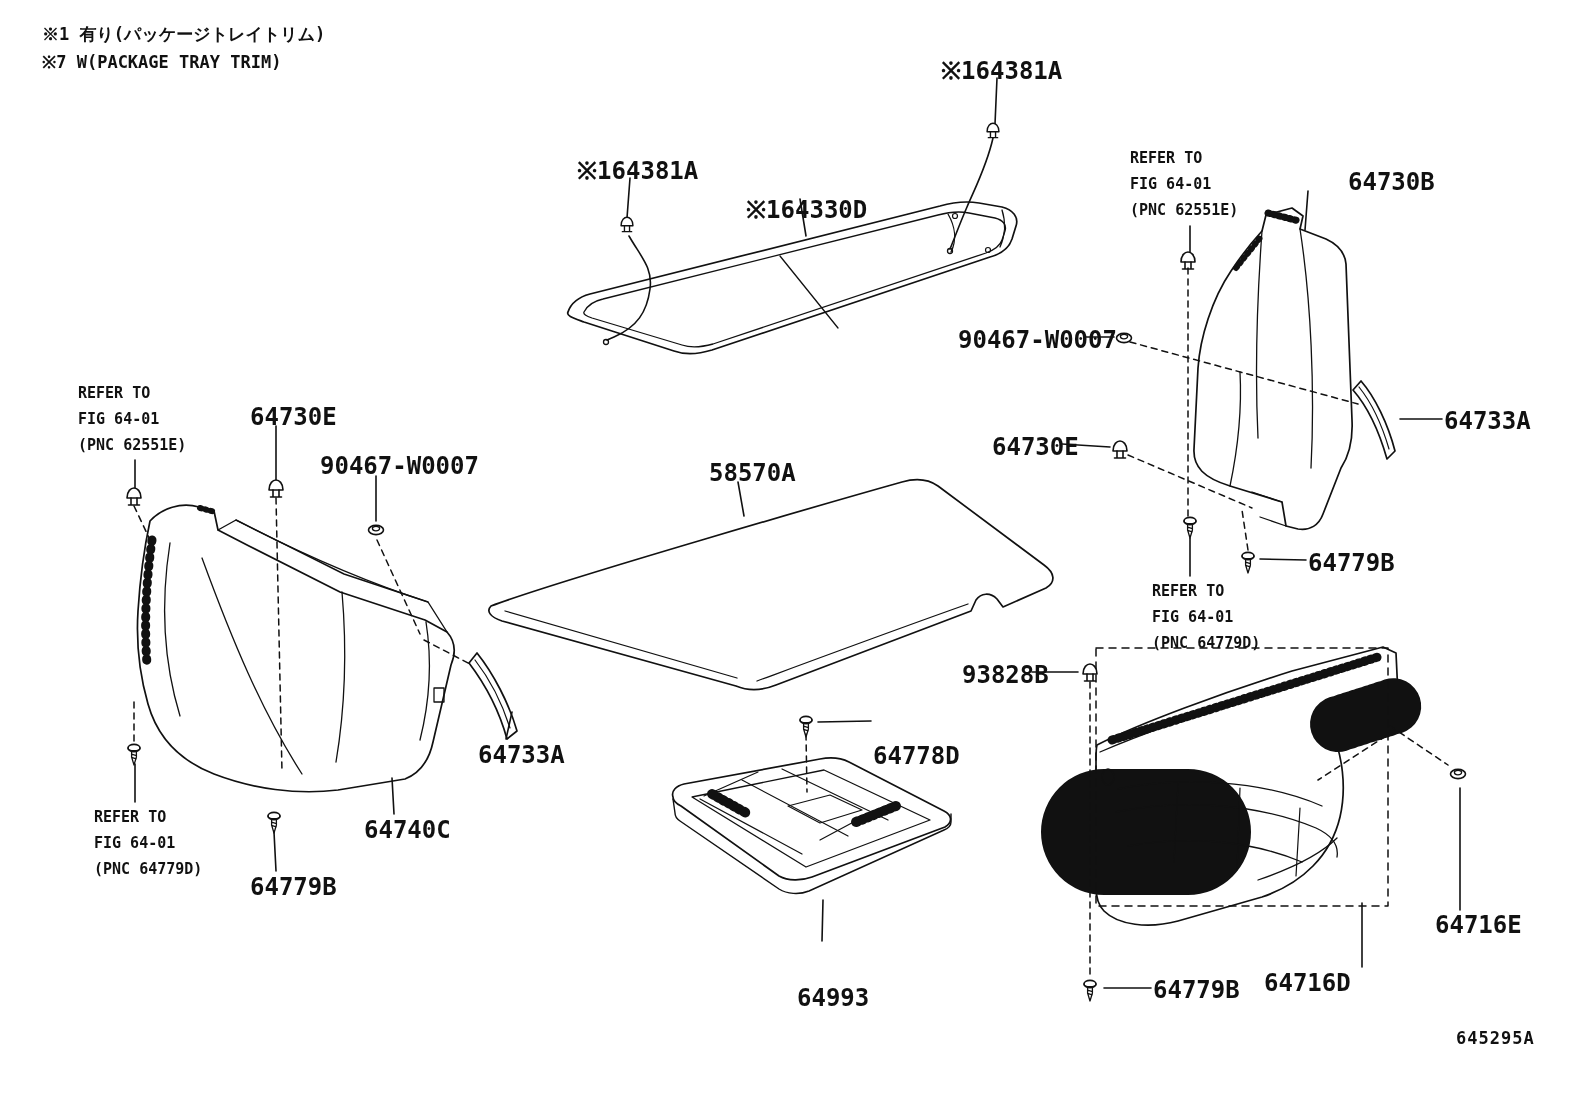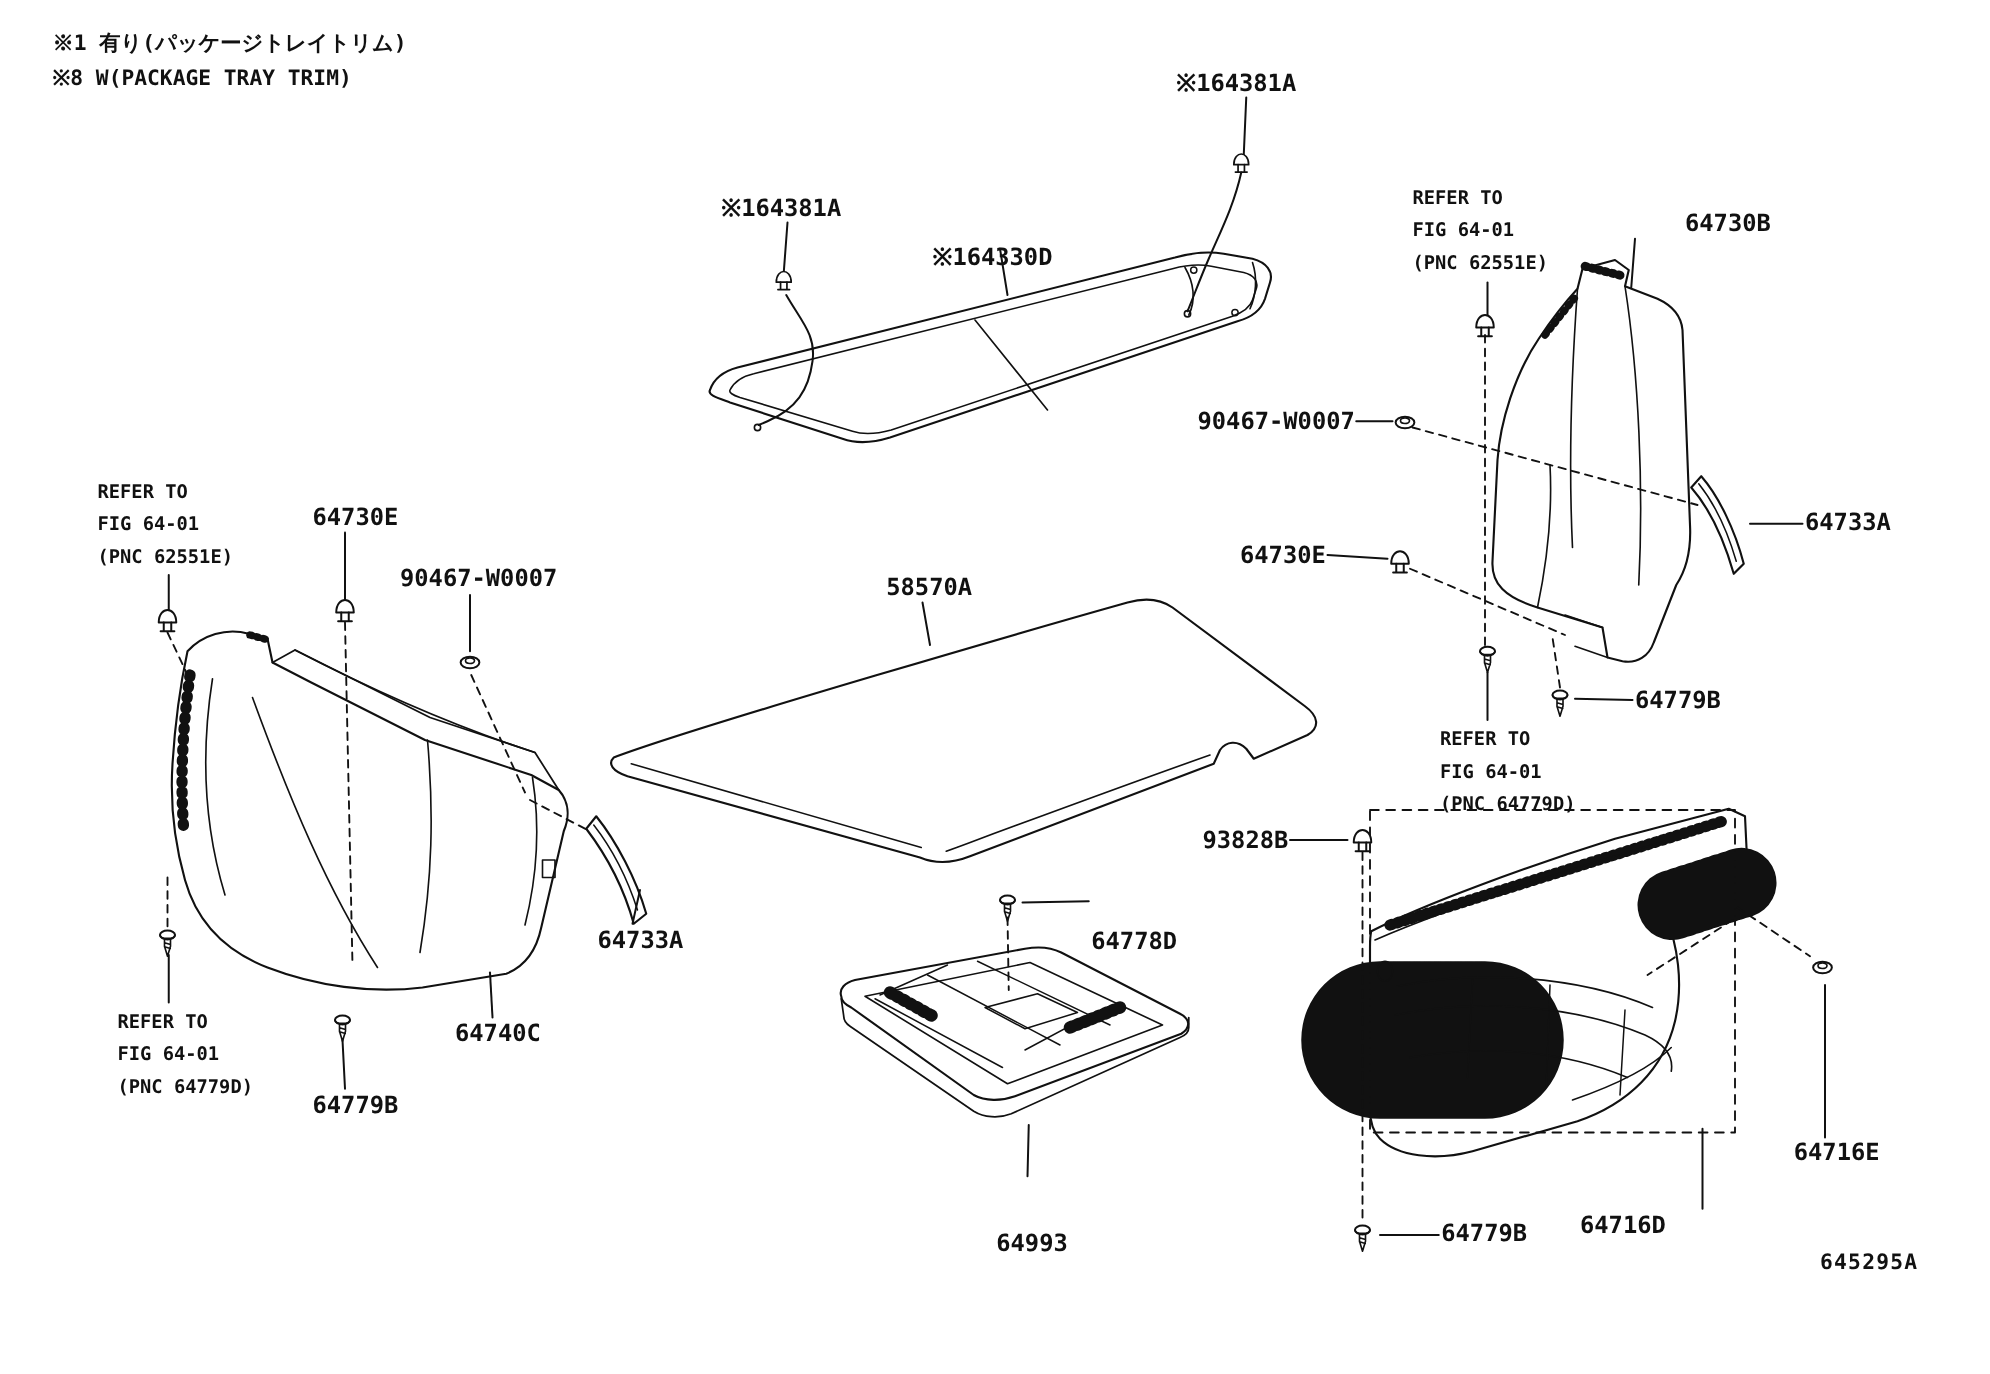--- a/index.html
+++ b/index.html
@@ -9,21 +9,21 @@
     width:1592px;
     height:1099px;
     background:#ffffff;
     overflow:hidden;
     font-family:"DejaVu Sans Mono","Liberation Mono",monospace;
     color:#111111;
   }
   svg.art { position:absolute; left:0; top:0; }
   .lbl {
     position:absolute;
-    font-size:19px;
+    font-size:24px;
     font-weight:bold;
     white-space:nowrap;
     color:#111111;
   }
   .note {
     position:absolute;
     font-size:17px;
     font-weight:bold;
     white-space:nowrap;
     color:#111111;
@@ -203,21 +203,21 @@
         <use href="#s-screw" transform="translate(274,816)"></use>
         <use href="#s-screw" transform="translate(806,720)"></use>
         <use href="#s-clip" transform="translate(1090,672)"></use>
         <use href="#s-screw" transform="translate(1090,984)"></use>
         <use href="#s-grommet" transform="translate(1458,774)"></use>
       </g>
     </g>
   </svg>
 
   <div class="note" style="left:42px;top:23px">※1 有り(パッケージトレイトリム)</div>
-  <div class="note" style="left:42px;top:50px">※8 W(PACKAGE TRAY TRIM)</div>
+  <div class="note" style="left:42px;top:50px">※7 W(PACKAGE TRAY TRIM)</div>
 
   <div class="lbl" style="left:941px;top:53px">※164381A</div>
   <div class="lbl" style="left:577px;top:153px">※164381A</div>
   <div class="lbl" style="left:746px;top:192px">※164330D</div>
   <div class="lbl" style="left:1348px;top:168px">64730B</div>
   <div class="lbl" style="left:958px;top:326px">90467-W0007</div>
   <div class="lbl" style="left:1444px;top:407px">64733A</div>
   <div class="lbl" style="left:992px;top:433px">64730E</div>
   <div class="lbl" style="left:250px;top:403px">64730E</div>
   <div class="lbl" style="left:320px;top:452px">90467-W0007</div>
@@ -247,15 +247,15 @@
     <div>REFER TO</div>
     <div>FIG 64-01</div>
     <div>(PNC 64779D)</div>
   </div>
   <div class="refer" style="left:94px;top:804px">
     <div>REFER TO</div>
     <div>FIG 64-01</div>
     <div>(PNC 64779D)</div>
   </div>
 
-  <div class="code" style="left:1456px;top:1000px">645295A</div>
+  <div class="code" style="left:1456px;top:1028px">645295A</div>
 
 </div>
 
 </body></html>

